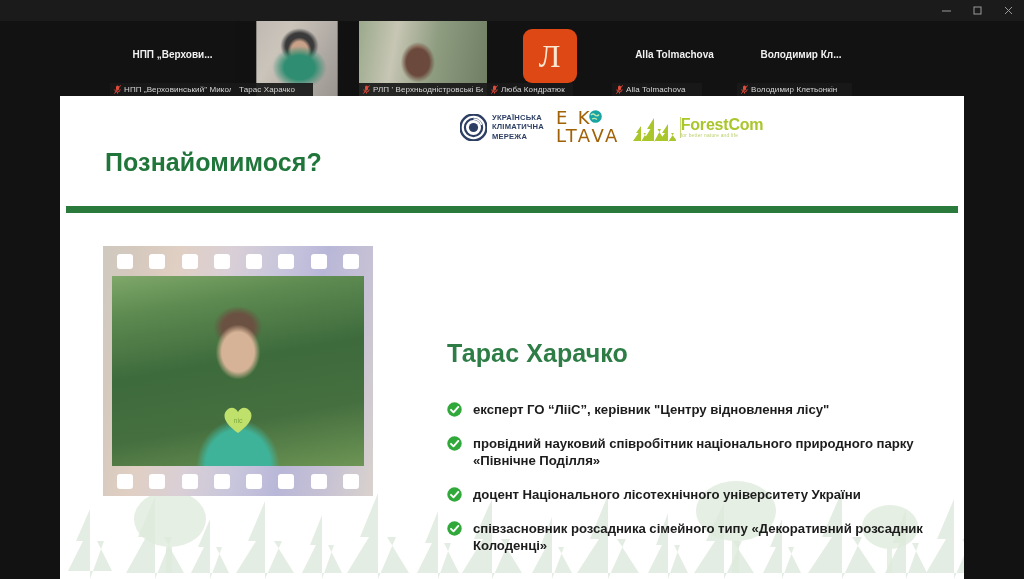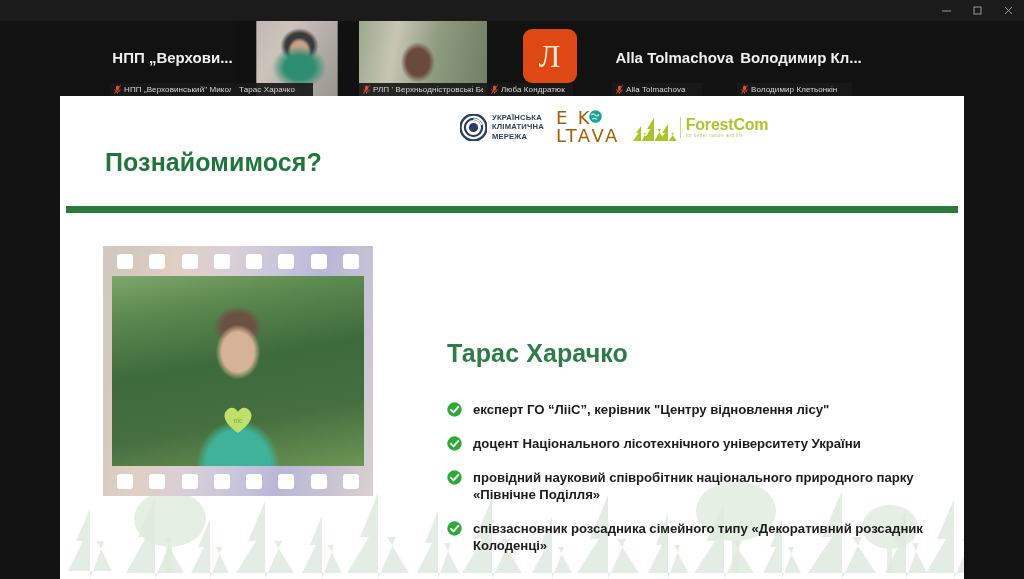--- a/index.html
+++ b/index.html
@@ -76,21 +76,21 @@
     overflow: hidden;
     text-overflow: clip;
     letter-spacing: 0.1px;
   }
   .tile-centername {
     position: absolute;
     left: 0; right: 0;
     top: 28px;
     text-align: center;
     color: #f0f0f0;
-    font-size: 15px;
+    font-size: 10px;
     font-weight: bold;
     white-space: nowrap;
     overflow: hidden;
   }
   .tile-video {
     position: absolute;
     left: 0; top: 0;
     width: 100%; height: 100%;
   }
   .tile-active {
@@ -458,21 +458,21 @@
 
 
       <div class="logo">
         <svg width="44" height="30" viewBox="0 0 44 30" style="margin-right:4px;">
           <g fill="#a9c62b">
             <path d="M9 30 L9 14 L4 21 L6.5 21 L1 29 L17 29 L11.5 21 L14 21 Z"></path>
             <path d="M22 30 L22 6 L15 17 L18.5 17 L11 29 L33 29 L25.5 17 L29 17 Z"></path>
             <path d="M36 30 L36 12 L30 21 L33 21 L27 29 L45 29 L39 21 L42 21 Z"></path>
           </g>
         </svg>
-        <div style="border-left:1.6px solid #c8d77a; padding-left:5px;">
+        <div style="border-left:1.6px solid #c8d77a; ">
           <div class="logo-forest-name">ForestCom</div>
           <div class="logo-forest-tag">for better nature and life</div>
         </div>
       </div>
 
     </div>
 
     <div id="slide-title">Познайомимося?</div>
     <div id="title-rule"></div>
 
@@ -513,28 +513,28 @@
           <circle cx="7.5" cy="7.5" r="7.2" fill="#31a93a"></circle>
           <path d="M4 7.8 L6.5 10.3 L11.3 4.9" fill="none" stroke="#ffffff" stroke-width="1.9" stroke-linecap="round" stroke-linejoin="round"></path>
         </svg>
         <div class="bio-text">експерт ГО “ЛііС”, керівник "Центру відновлення лісу"</div>
       </div>
       <div class="bio-item">
         <svg class="check-icon" viewBox="0 0 15 15">
           <circle cx="7.5" cy="7.5" r="7.2" fill="#31a93a"></circle>
           <path d="M4 7.8 L6.5 10.3 L11.3 4.9" fill="none" stroke="#ffffff" stroke-width="1.9" stroke-linecap="round" stroke-linejoin="round"></path>
         </svg>
-        <div class="bio-text">доцент Національного лісотехнічного університету України</div>
+        <div class="bio-text">провідний науковий співробітник національного природного парку «Північне Поділля»</div>
       </div>
       <div class="bio-item">
         <svg class="check-icon" viewBox="0 0 15 15">
           <circle cx="7.5" cy="7.5" r="7.2" fill="#31a93a"></circle>
           <path d="M4 7.8 L6.5 10.3 L11.3 4.9" fill="none" stroke="#ffffff" stroke-width="1.9" stroke-linecap="round" stroke-linejoin="round"></path>
         </svg>
-        <div class="bio-text">провідний науковий співробітник національного природного парку «Північне Поділля»</div>
+        <div class="bio-text">доцент Національного лісотехнічного університету України</div>
       </div>
       <div class="bio-item">
         <svg class="check-icon" viewBox="0 0 15 15">
           <circle cx="7.5" cy="7.5" r="7.2" fill="#31a93a"></circle>
           <path d="M4 7.8 L6.5 10.3 L11.3 4.9" fill="none" stroke="#ffffff" stroke-width="1.9" stroke-linecap="round" stroke-linejoin="round"></path>
         </svg>
         <div class="bio-text">співзасновник розсадника сімейного типу «Декоративний розсадник Колоденці»</div>
       </div>
     </div>
 

